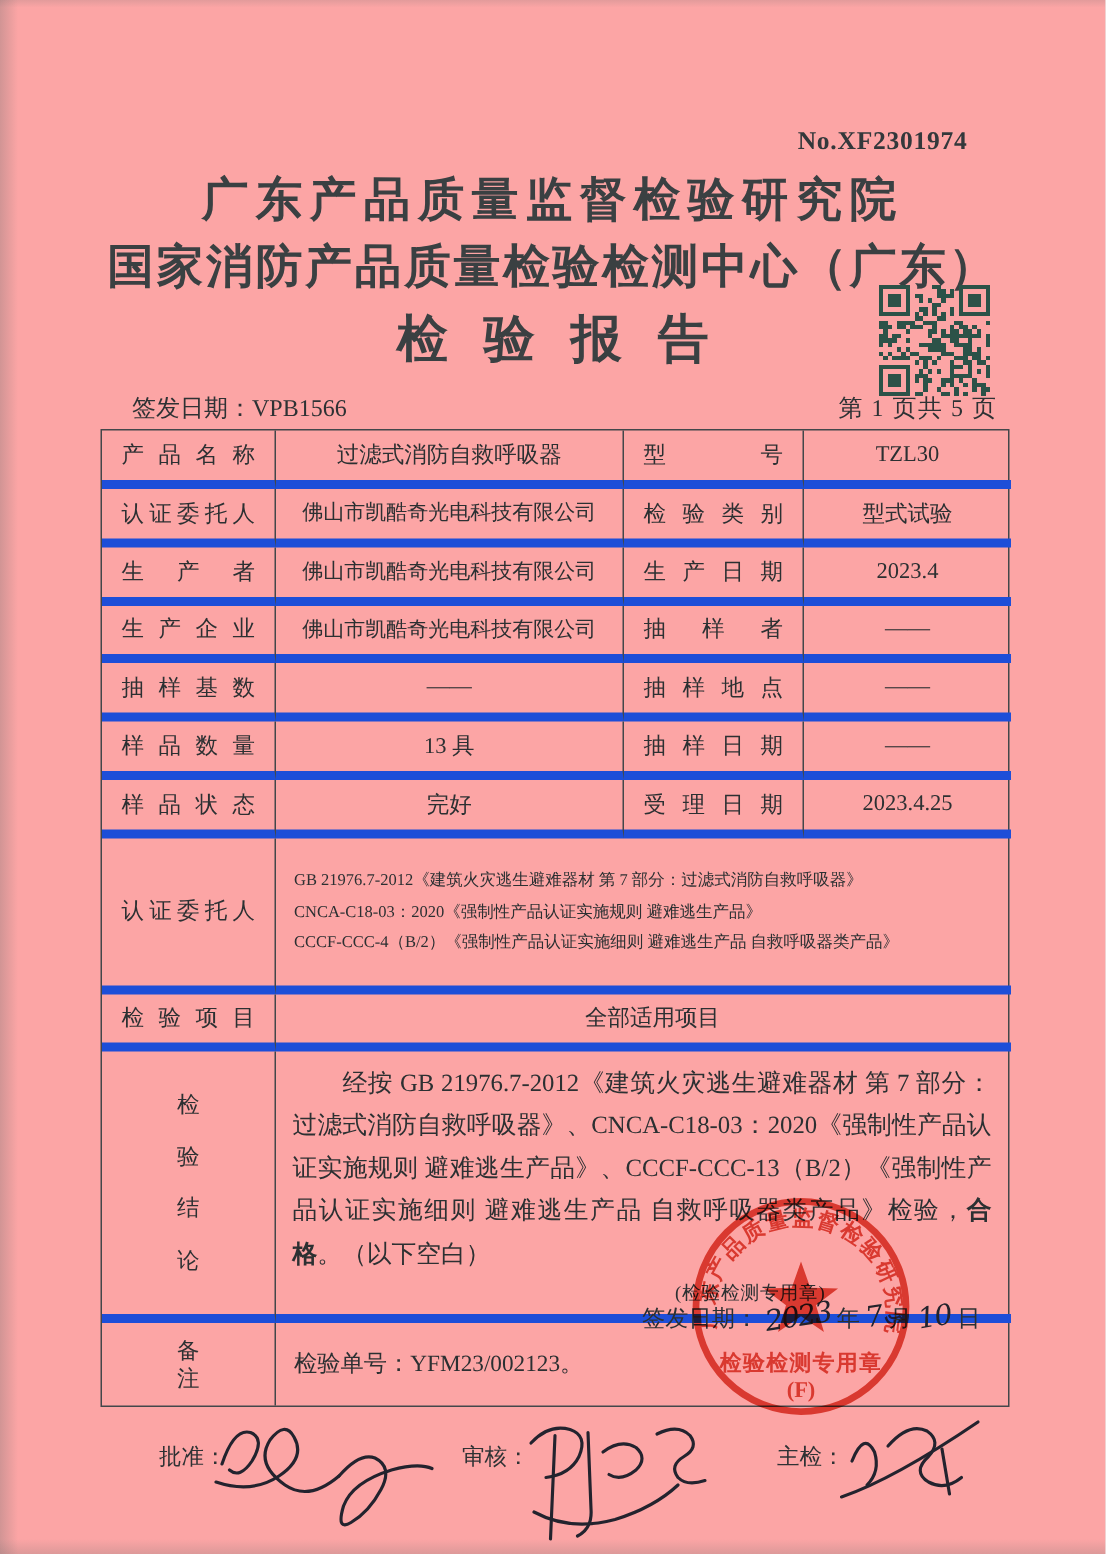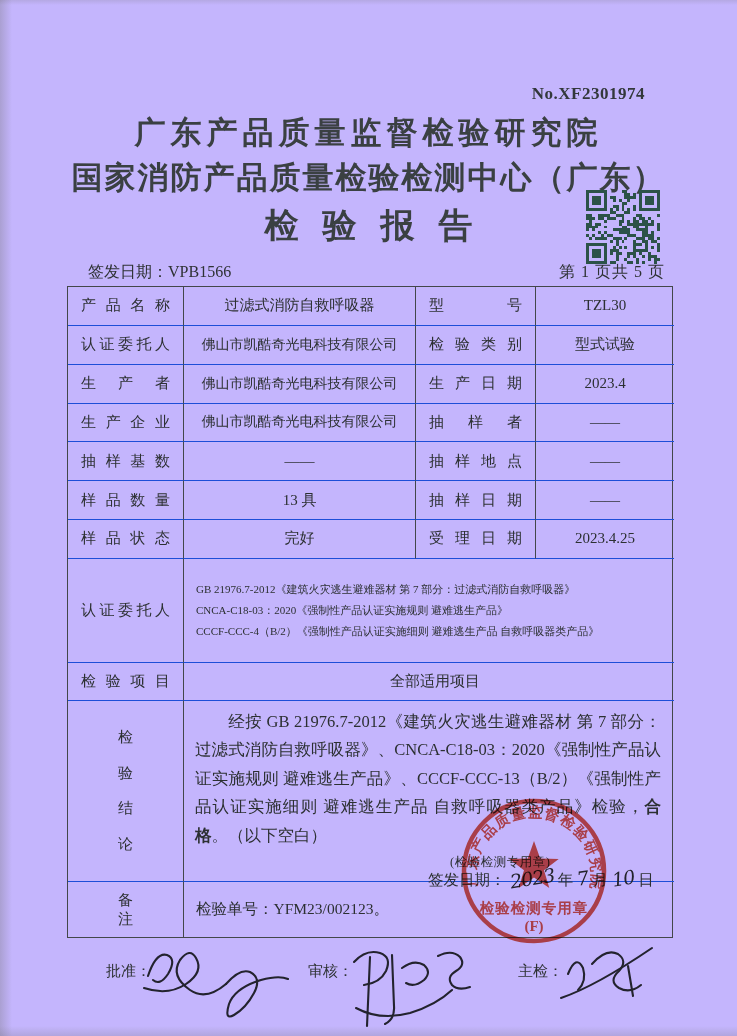--- a/index.html
+++ b/index.html
@@ -1,16 +1,16 @@
 <!DOCTYPE html>
 <html><head>
 <meta charset="utf-8">
 <style>
   html,body{margin:0;padding:0;background:#e8e8e6;}
-  .page{position:relative;width:737px;height:1036px;margin:0 auto;background:#c4b5fd;
+  .page{position:relative;width:737px;height:1036px;margin:0 auto;background:#fca5a5;
         font-family:"Liberation Serif","DejaVu Serif",serif;color:#2c3032;overflow:hidden;}
   
   .edge-left{position:absolute;left:0;top:0;width:16px;height:100%;
              background:linear-gradient(90deg,rgba(110,110,110,.30),rgba(110,110,110,0) 75%);pointer-events:none;}
   .edge-bottom{position:absolute;left:0;bottom:0;width:100%;height:10px;
              background:linear-gradient(0deg,rgba(110,110,110,.22),rgba(110,110,110,0));pointer-events:none;}
   .edge-top{position:absolute;left:0;top:0;width:100%;height:5px;
              background:linear-gradient(180deg,rgba(110,110,110,.18),rgba(110,110,110,0));pointer-events:none;}
 
   .report-no{position:absolute;top:84px;right:92px;font-size:17px;font-weight:bold;letter-spacing:.5px;color:#33383b;}
@@ -23,21 +23,21 @@
 
   .serial{position:absolute;left:88px;top:262px;font-size:16px;color:#2e3234;}
   .pageinfo{position:absolute;right:72px;top:262px;font-size:16px;color:#2e3234;letter-spacing:1px;}
 
   
   .grid{position:absolute;left:67px;top:286px;width:606px;
         display:grid;grid-template-columns:116px 232px 120px 138px;
         grid-template-rows:repeat(7,38.85px) 104px 38px 181px 55px;
         border:1.5px solid #43474a;box-sizing:border-box;font-size:15px;}
   .grow{display:contents;}
-  .cell{border-right:1px solid #43474a;border-bottom:1px solid #1d4ed8;
+  .cell{border-right:1px solid #43474a;border-bottom:6px solid #1d4ed8;
         display:flex;align-items:center;box-sizing:border-box;overflow:visible;}
   .cell.last-col{border-right:none;}
   .cell.last-row{border-bottom:none;}
   .lab{padding:0 13px;}
   .lab .labin{width:100%;text-align:justify;text-align-last:justify;letter-spacing:0;}
   .val{justify-content:center;text-align:center;padding:0 4px;}
   .val .labin{width:100%;}
   .company{font-size:14px;}
   .span-val{grid-column:2/5;}
   .basis{flex-direction:column;align-items:flex-start;justify-content:center;

